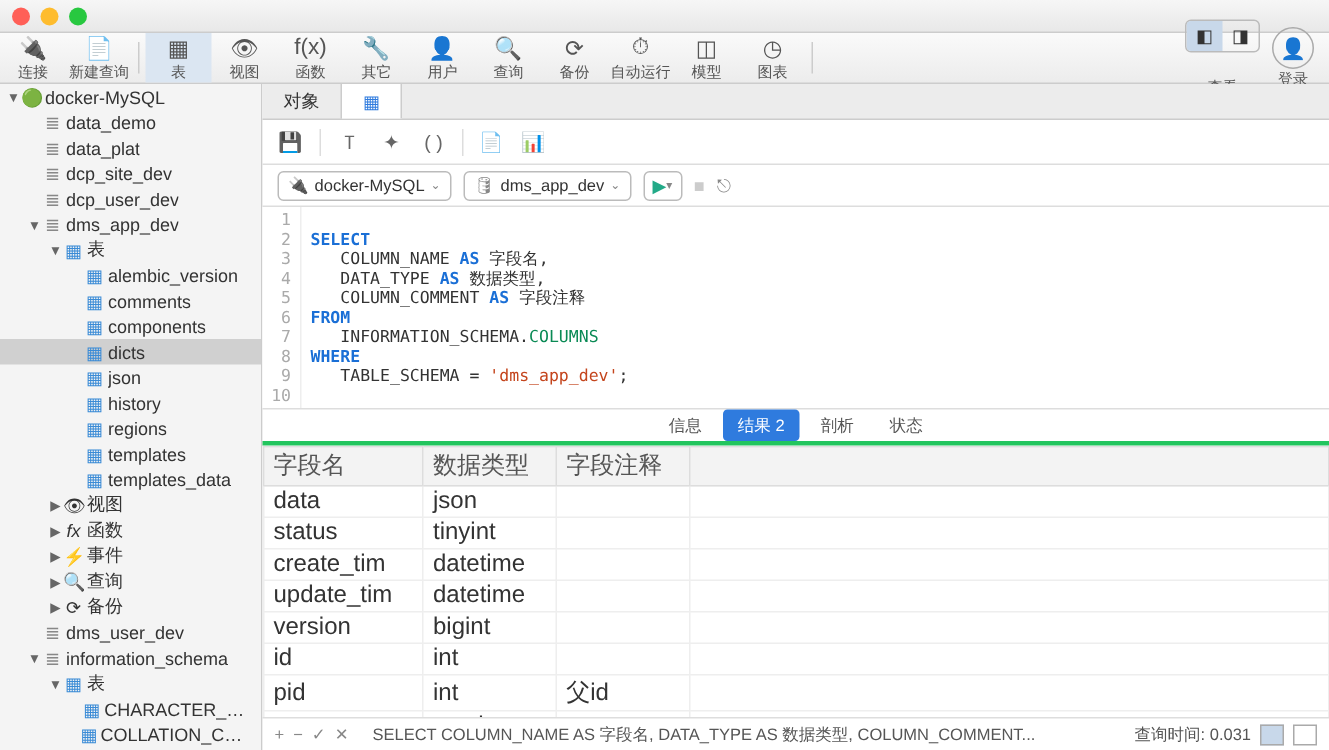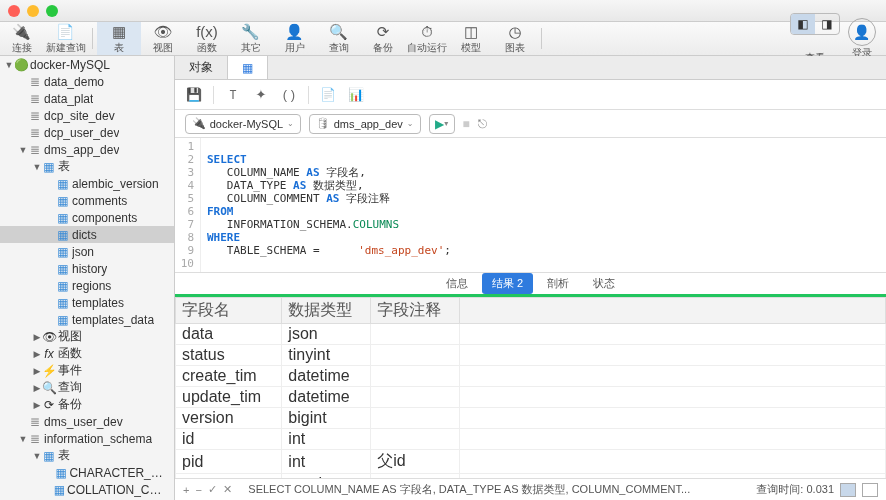--- a/index.html
+++ b/index.html
@@ -43,21 +43,21 @@
 .connbar { height: 28px; border-bottom: 1px solid #ddd; display: flex; align-items: center; gap: 8px; padding: 0 10px; }
 .combo { border: 1px solid #bbb; border-radius: 4px; height: 20px; display: flex; align-items: center; padding: 0 6px; gap: 4px; font-size: 11px; background: #fff; min-width: 100px; cursor: pointer; }
 .combo .cd { margin-left: auto; color: #888; font-size: 8px; }
 .runbtn { border: 1px solid #bbb; border-radius: 4px; height: 20px; width: 26px; display: flex; align-items: center; justify-content: center; cursor: pointer; }
 
 .editor-wrap { flex: 0 0 auto; display: flex; border-bottom: 1px solid #ddd; font-family: Menlo, monospace; font-size: 11px; }
 .gutter { width: 26px; background: #fff; border-right: 1px solid #eee; color: #aaa; text-align: right; padding: 2px 6px 2px 0; line-height: 13px; }
 .code { flex: 1; padding: 2px 6px; line-height: 13px; white-space: pre; }
 .kw { color: #1a6fd6; font-weight: 600; }
 .col { color: #0a8a55; }
-.str { color: #c4451d; margin-left: 32px; }
+.str { color: #c4451d; }
 
 .restabs { height: 24px; display: flex; justify-content: center; align-items: center; gap: 4px; border-bottom: 3px solid #22c55e; }
 .rtab { padding: 3px 10px; font-size: 11px; color: #555; cursor: pointer; }
 .rtab.active { background: #2f7bde; color: #fff; border-radius: 3px; }
 
 .grid { flex: 1; overflow: auto; }
 .grid table { border-collapse: collapse; width: 100%; font-size: 16px; }
 .grid th { background: #f3f3f3; border: 1px solid #ddd; padding: 2px 6px; text-align: left; font-weight: 400; color: #555; height: 18px; }
 .grid td { border: 1px solid #eee; padding: 1px 6px; height: 14px; }
 

